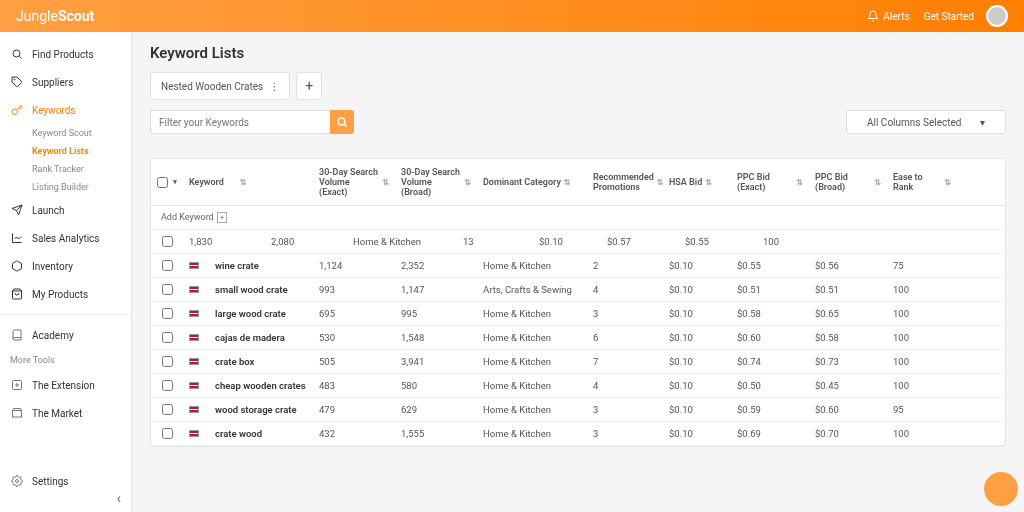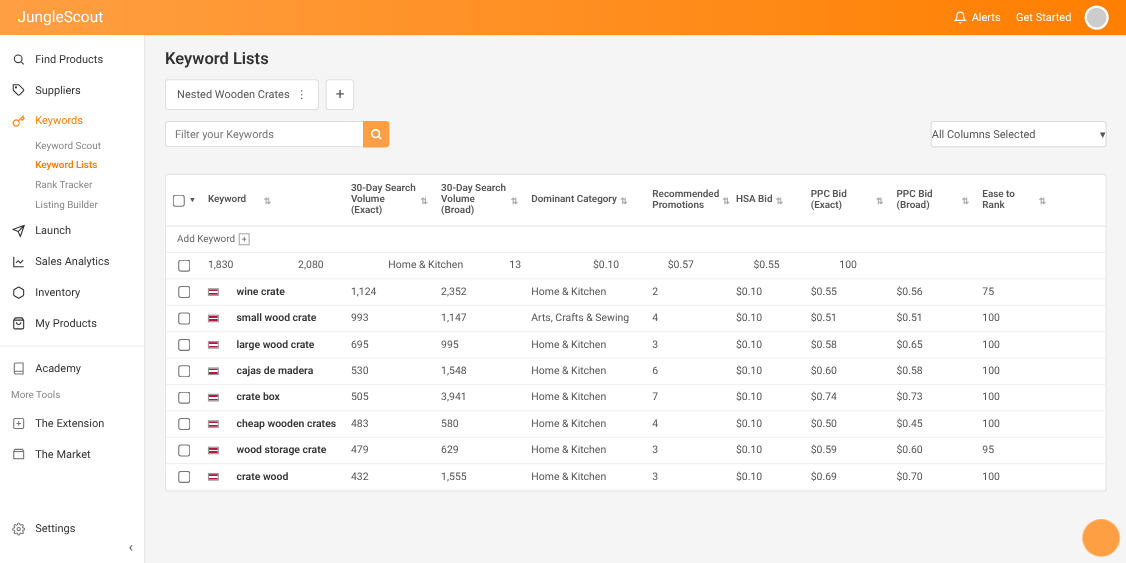--- a/index.html
+++ b/index.html
@@ -1,19 +1,19 @@
 <!DOCTYPE html>
 <html><head>
 <meta charset="utf-8">
 <style>
 *{box-sizing:border-box;margin:0;padding:0;font-family:-apple-system,BlinkMacSystemFont,"Segoe UI",Roboto,sans-serif}
 body{background:#f5f5f5;width:1024px;height:512px;overflow:hidden;font-size:11px;color:#555}
 .topbar{height:32px;background:linear-gradient(90deg,#ff9f43 0%,#ff7f00 100%);display:flex;align-items:center;padding:0 16px;color:#fff}
 .logo{font-size:14px;font-weight:400}
-.logo b{font-weight:400}
+.logo b{font-weight:700}
 .top-spacer{flex:1}
 .top-link{margin-left:14px;font-size:10px;display:flex;align-items:flex-end;gap:4px;cursor:pointer}
 .avatar{width:22px;height:22px;border-radius:50%;background:#ccc;margin-left:12px;border:2px solid #fff}
 .shell{display:flex;height:484px}
 .sidebar{width:132px;background:#fff;border-right:1px solid #e5e5e5;padding-top:8px;position:relative}
 .nav-item{display:flex;align-items:center;padding:7px 10px;font-size:10px;color:#333;cursor:pointer;gap:8px}
 .nav-item.active{color:#ff7f00}
 .nav-item.active .nav-icon{color:#ff7f00}
 .nav-icon{width:14px;height:14px;flex:0 0 14px;display:inline-flex;align-items:center;justify-content:center}
 .nav-sub{padding:4px 0 4px 32px;font-size:9px;color:#888;cursor:pointer}
@@ -24,21 +24,21 @@
 .main{flex:1;padding:12px 18px 0 18px;overflow:hidden}
 .page-title{font-size:15px;font-weight:600;color:#333;margin-bottom:10px}
 .tabstrip{display:flex;gap:6px;margin-bottom:10px}
 .tab{background:#fff;border:1px solid #e0e0e0;border-radius:3px;padding:5px 10px;font-size:10px;display:flex;align-items:center;gap:6px;cursor:pointer}
 .tab-add{width:26px;justify-content:center;font-size:14px}
 .toolbar{display:flex;gap:8px;margin-bottom:24px}
 .searchwrap{display:flex}
 .search{width:180px;height:24px;border:1px solid #ddd;border-right:0;border-radius:3px 0 0 3px;padding:0 8px;font-size:10px}
 .searchbtn{width:24px;height:24px;background:#ff9f43;border:0;border-radius:0 3px 3px 0;color:#fff;cursor:pointer;display:flex;align-items:center;justify-content:center}
 .tool-spacer{flex:1}
-.colsel{width:160px;height:24px;border:1px solid #ddd;border-radius:3px;background:#fff;display:flex;align-items:center;padding:0 0;font-size:10px;color:#555;cursor:pointer;justify-content:space-between}
+.colsel{width:160px;height:24px;border:1px solid #ddd;border-radius:3px;background:#fff;display:flex;align-items:center;padding:0 20px;font-size:10px;color:#555;cursor:pointer;justify-content:space-between}
 .grid{background:#fff;border:1px solid #e5e5e5;border-radius:3px;overflow:hidden}
 .grid-head{display:flex;border-bottom:1px solid #e5e5e5;background:#fff}
 .gh{padding:8px 6px;font-size:9px;color:#555;font-weight:600;display:flex;align-items:center;gap:3px}
 .gh .sort{font-size:8px;color:#aaa}
 .addrow{padding:6px 10px;border-bottom:1px solid #eee;font-size:9px;color:#666}
 .addrow .plus{border:1px solid #aaa;padding:0 2px;margin-left:3px;font-size:8px;display:inline-block;line-height:9px}
 .row{display:flex;align-items:center;border-bottom:1px solid #f0f0f0;padding:6px 0}
 .c{padding:0 6px;font-size:9.5px;color:#555}
 .c-chk{width:32px;display:flex;justify-content:center}
 .c-kw{width:130px;display:flex;align-items:center;gap:16px}

